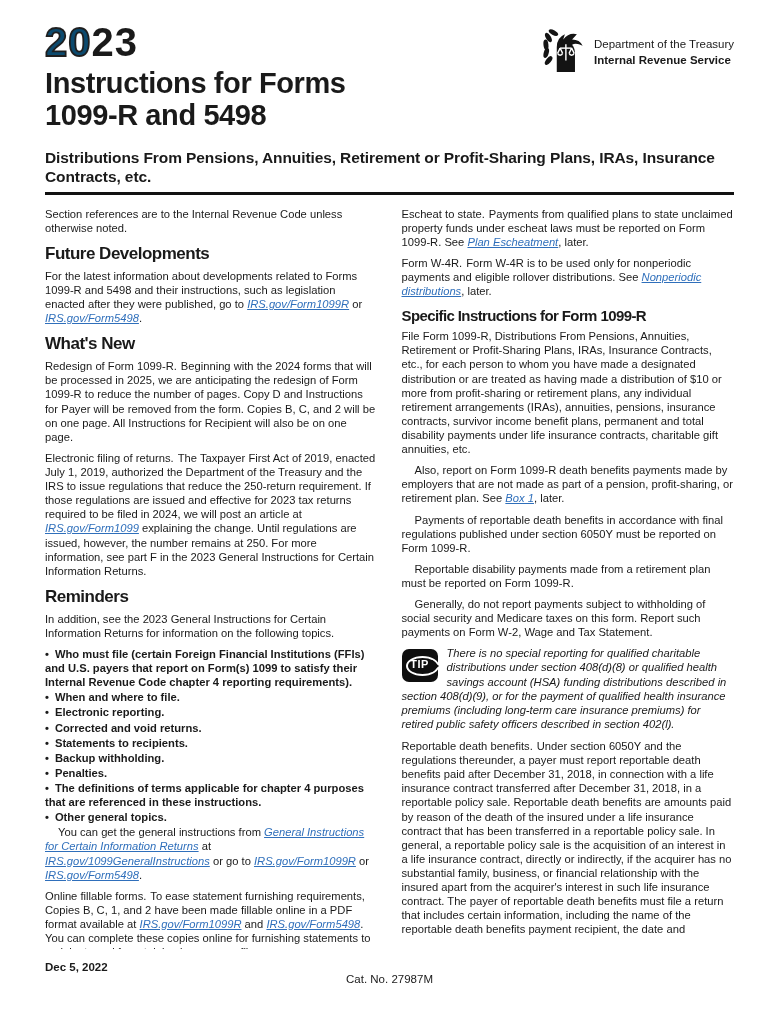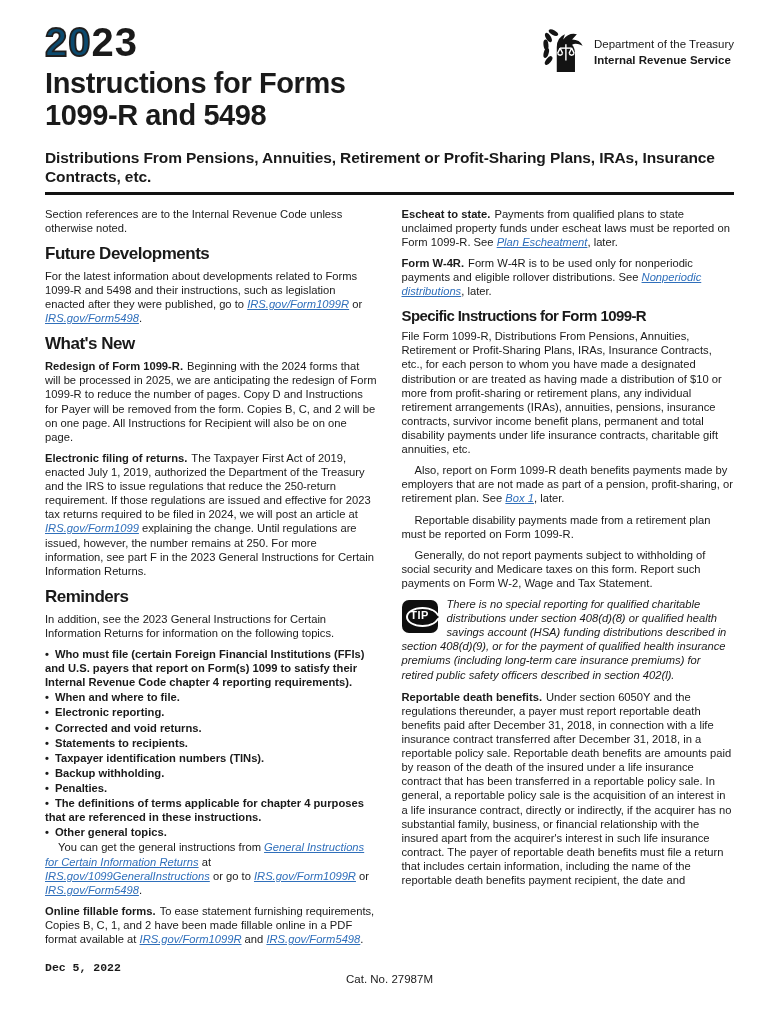--- a/index.html
+++ b/index.html
@@ -23,21 +23,21 @@
   .rule { border-bottom:3.5px solid #111; margin-top:5px; }
 
   
   .columns { display:flex; gap:24px; margin-top:12px; height:742px; overflow:hidden; }
   .col { flex:1; min-width:0; }
 
   .h2 { font-size:17px; font-weight:bold; letter-spacing:-0.5px; margin:9px 0 5px; }
   .h1 { font-size:15px; font-weight:bold; letter-spacing:-0.6px; margin:9px 0 5px; }
   .para { font-size:11.2px; line-height:1.26; margin:0 0 7px; }
   .para.indent { text-indent:13px; }
-  .b { font-weight:bold; margin-right:4px;text-align:center; }
+  .b { font-weight:normal; margin-right:4px;text-align:center; }
   .link { color:#2f6fbb; font-style:italic; text-decoration:underline; cursor:pointer; }
   .bullet { font-size:11.2px; line-height:1.26; margin:0 0 1px;font-weight:bold; }
   .bullet .dot { margin-right:6px; }
 
   
   .tip { font-size:11.2px; line-height:1.26; font-style:italic; margin:2px 0 8px; }
   .tip-icon {
     float:left; width:36px; height:33px; background:#0f0f0f; border-radius:7px;
     position:relative; margin:3px 9px 2px 0;
   }
@@ -49,21 +49,21 @@
     content:""; position:absolute; right:-7px; top:11px;
     border:6px solid transparent; border-left:7px solid #0f0f0f;
   }
   .tip-label {
     position:absolute; left:0; right:0; top:9px; text-align:center;
     color:#fff; font-weight:bold; font-style:normal; font-size:11px; letter-spacing:0.5px;
   }
 
   
   .footer { position:absolute; top:961px; left:45px; right:36px; font-size:11.5px; }
-  .footer-date { font-weight:bold;font-family:Liberation Mono, monospace; }
+  .footer-date { font-weight:bold; }
   .footer-cat { position:absolute; left:0; right:0; text-align:center; top:12px; }
 </style>
 </head>
 <body>
 
 <div class="page">
   <div class="inner">
     <div class="header">
       <div>
         <div class="year"><span class="outline">20</span><span>23</span></div>
@@ -110,35 +110,35 @@
           <p class="para"><span class="b">Redesign of Form 1099-R.</span><span>Beginning with the 2024 forms that will be processed in 2025, we are anticipating the redesign of Form 1099-R to reduce the number of pages. Copy D and Instructions for Payer will be removed from the form. Copies B, C, and 2 will be on one page. All Instructions for Recipient will also be on one page.</span></p>
           <p class="para"><span class="b">Electronic filing of returns.</span><span>The Taxpayer First Act of 2019, enacted July 1, 2019, authorized the Department of the Treasury and the IRS to issue regulations that reduce the 250-return requirement. If those regulations are issued and effective for 2023 tax returns required to be filed in 2024, we will post an article at </span><span class="link">IRS.gov/Form1099</span><span> explaining the change. Until regulations are issued, however, the number remains at 250. For more information, see part F in the 2023 General Instructions for Certain Information Returns.</span></p>
           <div class="h2">Reminders</div>
           <p class="para"><span>In addition, see the 2023 General Instructions for Certain Information Returns for information on the following topics.</span></p>
           <div>
             <div class="bullet"><span class="dot">•</span>Who must file (certain Foreign Financial Institutions (FFIs) and U.S. payers that report on Form(s) 1099 to satisfy their Internal Revenue Code chapter 4 reporting requirements).</div>
             <div class="bullet"><span class="dot">•</span>When and where to file.</div>
             <div class="bullet"><span class="dot">•</span>Electronic reporting.</div>
             <div class="bullet"><span class="dot">•</span>Corrected and void returns.</div>
             <div class="bullet"><span class="dot">•</span>Statements to recipients.</div>
-            <div class="bullet"><span class="dot">•</span>Taxpayer identification numbers (TINs).</div>
             <div class="bullet"><span class="dot">•</span>Backup withholding.</div>
             <div class="bullet"><span class="dot">•</span>Penalties.</div>
             <div class="bullet"><span class="dot">•</span>The definitions of terms applicable for chapter 4 purposes that are referenced in these instructions.</div>
             <div class="bullet"><span class="dot">•</span>Other general topics.</div>
           </div>
           <p class="para indent"><span>You can get the general instructions from </span><span class="link">General Instructions for Certain Information Returns</span><span> at </span><span class="link">IRS.gov/1099GeneralInstructions</span><span> or go to </span><span class="link">IRS.gov/Form1099R</span><span> or </span><span class="link">IRS.gov/Form5498</span><span>.</span></p>
           <p class="para"><span class="b">Online fillable forms.</span><span>To ease statement furnishing requirements, Copies B, C, 1, and 2 have been made fillable online in a PDF format available at </span><span class="link">IRS.gov/Form1099R</span><span> and </span><span class="link">IRS.gov/Form5498</span><span>. You can complete these copies online for furnishing statements to recipients and for retaining in your own files.</span></p>
         </div>
       <div class="col">
           <p class="para"><span class="b">Escheat to state.</span><span>Payments from qualified plans to state unclaimed property funds under escheat laws must be reported on Form 1099-R. See </span><span class="link">Plan Escheatment</span><span>, later.</span></p>
           <p class="para"><span class="b">Form W-4R.</span><span>Form W-4R is to be used only for nonperiodic payments and eligible rollover distributions. See </span><span class="link">Nonperiodic distributions</span><span>, later.</span></p>
           <div class="h1">Specific Instructions for Form 1099-R</div>
           <p class="para"><span>File Form 1099-R, Distributions From Pensions, Annuities, Retirement or Profit-Sharing Plans, IRAs, Insurance Contracts, etc., for each person to whom you have made a designated distribution or are treated as having made a distribution of $10 or more from profit-sharing or retirement plans, any individual retirement arrangements (IRAs), annuities, pensions, insurance contracts, survivor income benefit plans, permanent and total disability payments under life insurance contracts, charitable gift annuities, etc.</span></p>
           <p class="para indent"><span>Also, report on Form 1099-R death benefits payments made by employers that are not made as part of a pension, profit-sharing, or retirement plan. See </span><span class="link">Box 1</span><span>, later.</span></p>
+          <p class="para indent"><span>Payments of reportable death benefits in accordance with final regulations published under section 6050Y must be reported on Form 1099-R.</span></p>
           <p class="para indent"><span>Reportable disability payments made from a retirement plan must be reported on Form 1099-R.</span></p>
           <p class="para indent"><span>Generally, do not report payments subject to withholding of social security and Medicare taxes on this form. Report such payments on Form W-2, Wage and Tax Statement.</span></p>
           <div class="tip"><span class="tip-icon">
               <span class="tip-label">TIP</span>
             </span><span>There is no special reporting for qualified charitable distributions under section 408(d)(8) or qualified health savings account (HSA) funding distributions described in section 408(d)(9), or for the payment of qualified health insurance premiums (including long-term care insurance premiums) for retired public safety officers described in section 402(l).</span></div>
           <p class="para"><span class="b">Reportable death benefits.</span><span>Under section 6050Y and the regulations thereunder, a payer must report reportable death benefits paid after December 31, 2018, in connection with a life insurance contract transferred after December 31, 2018, in a reportable policy sale. Reportable death benefits are amounts paid by reason of the death of the insured under a life insurance contract that has been transferred in a reportable policy sale. In general, a reportable policy sale is the acquisition of an interest in a life insurance contract, directly or indirectly, if the acquirer has no substantial family, business, or financial relationship with the insured apart from the acquirer's interest in such life insurance contract. The payer of reportable death benefits must file a return that includes certain information, including the name of the reportable death benefits payment recipient, the date and</span></p>
         </div>
     </div>
   </div>
 

